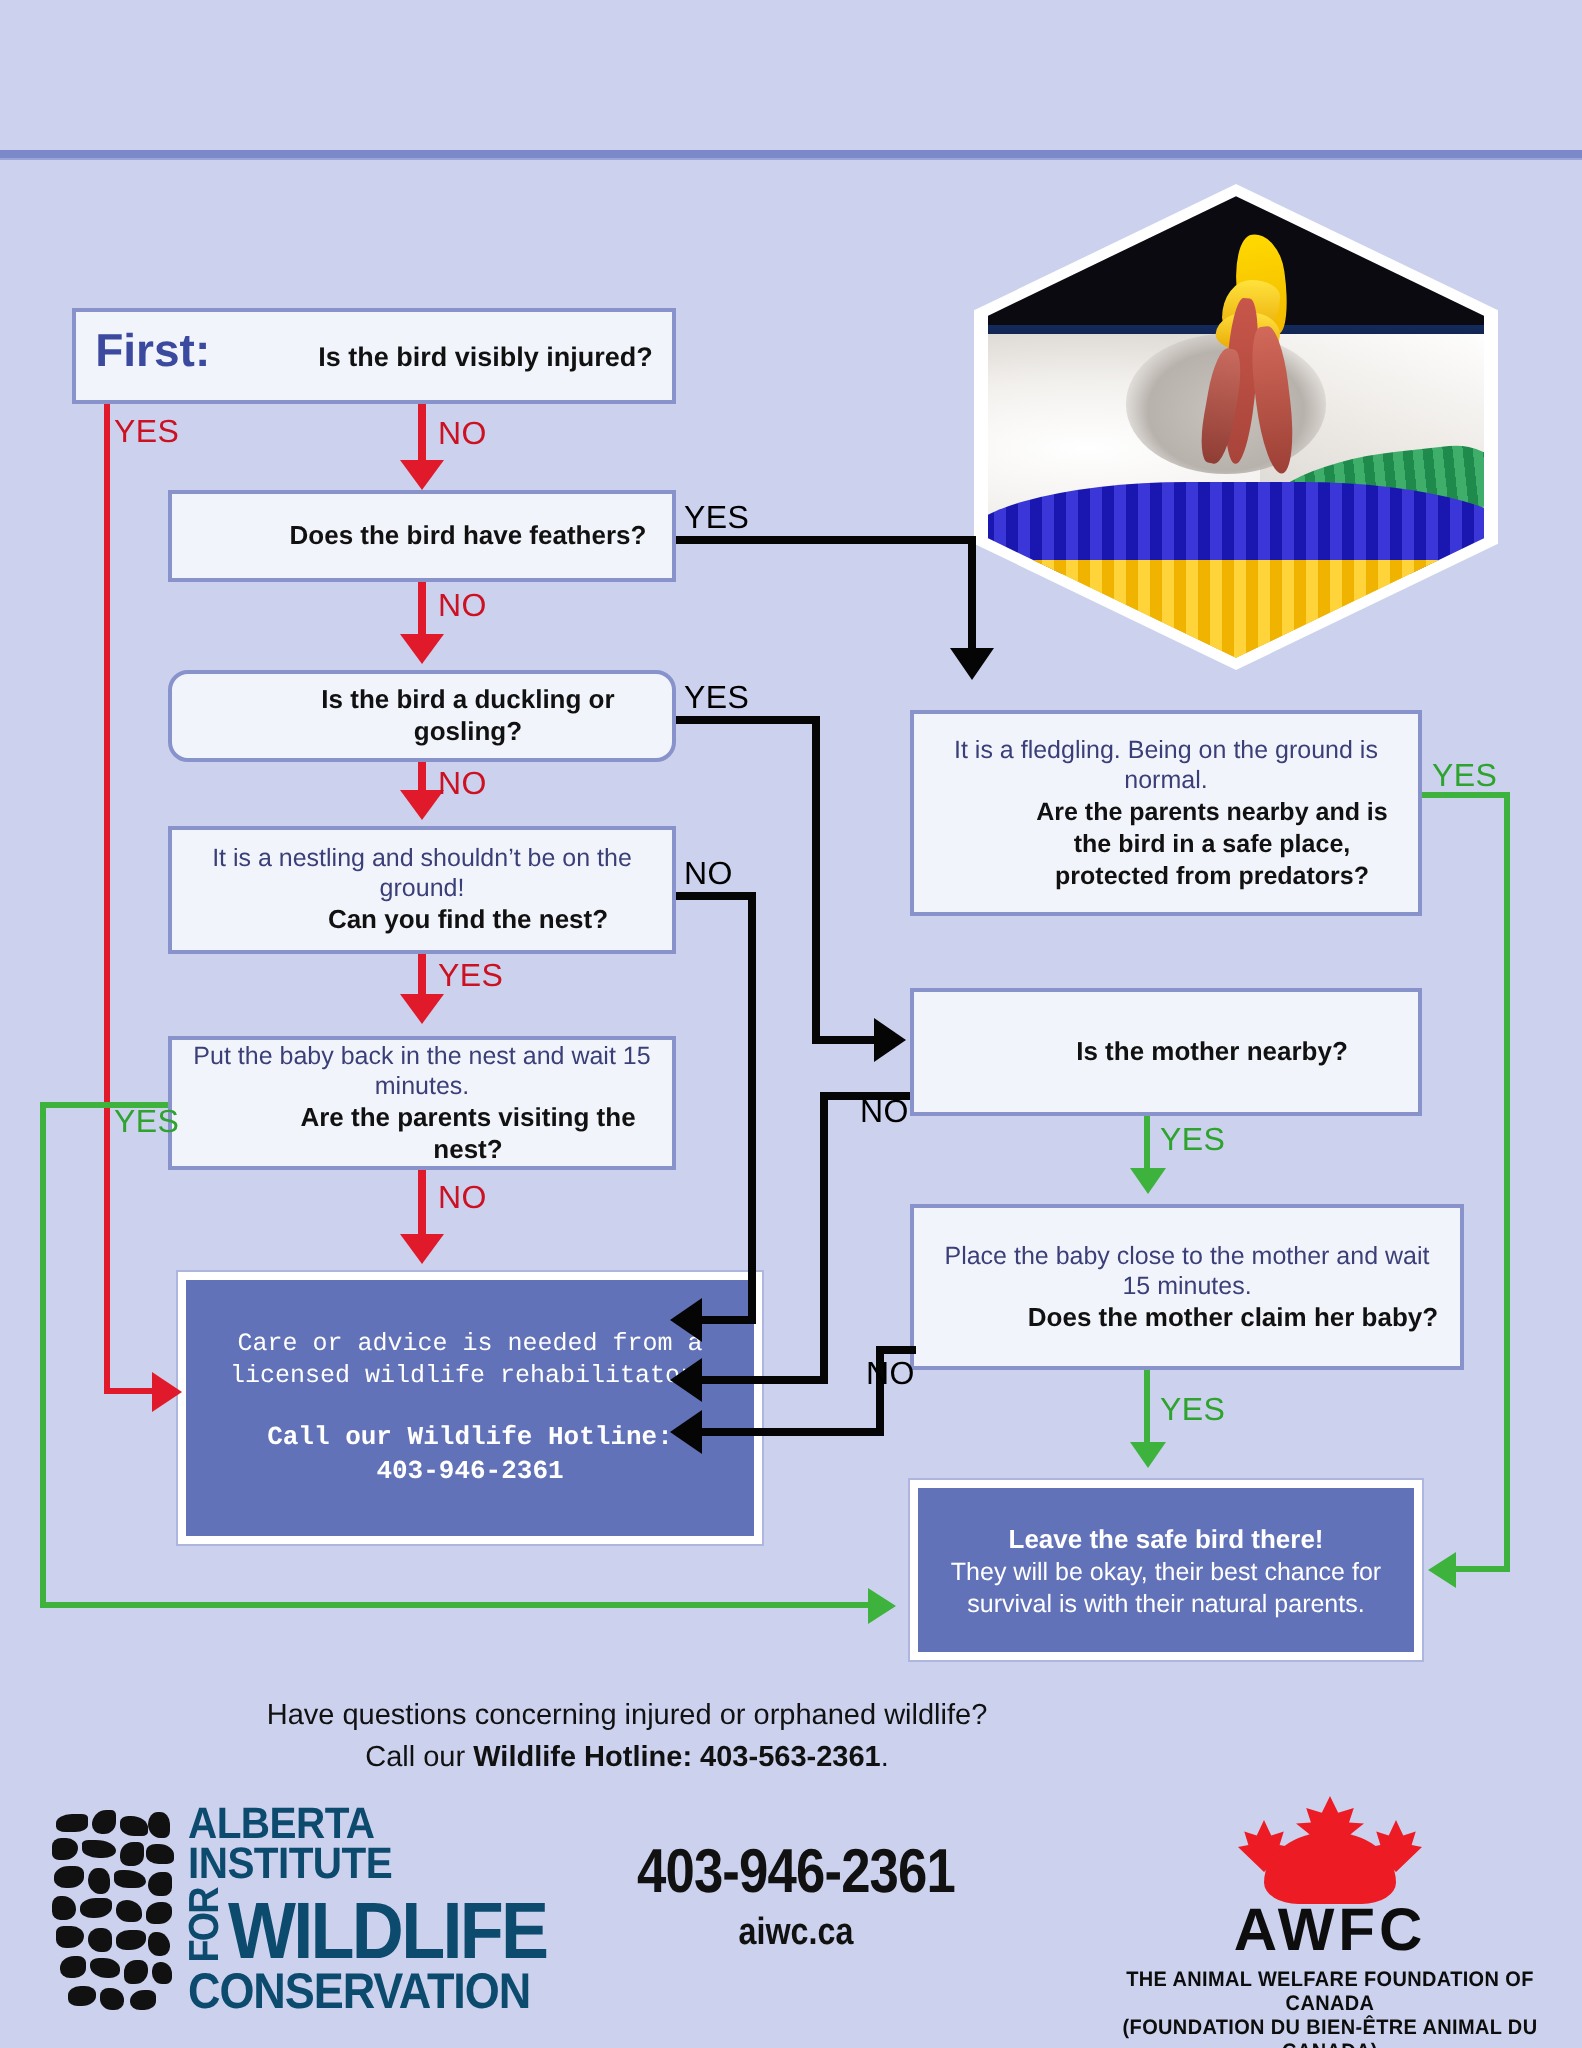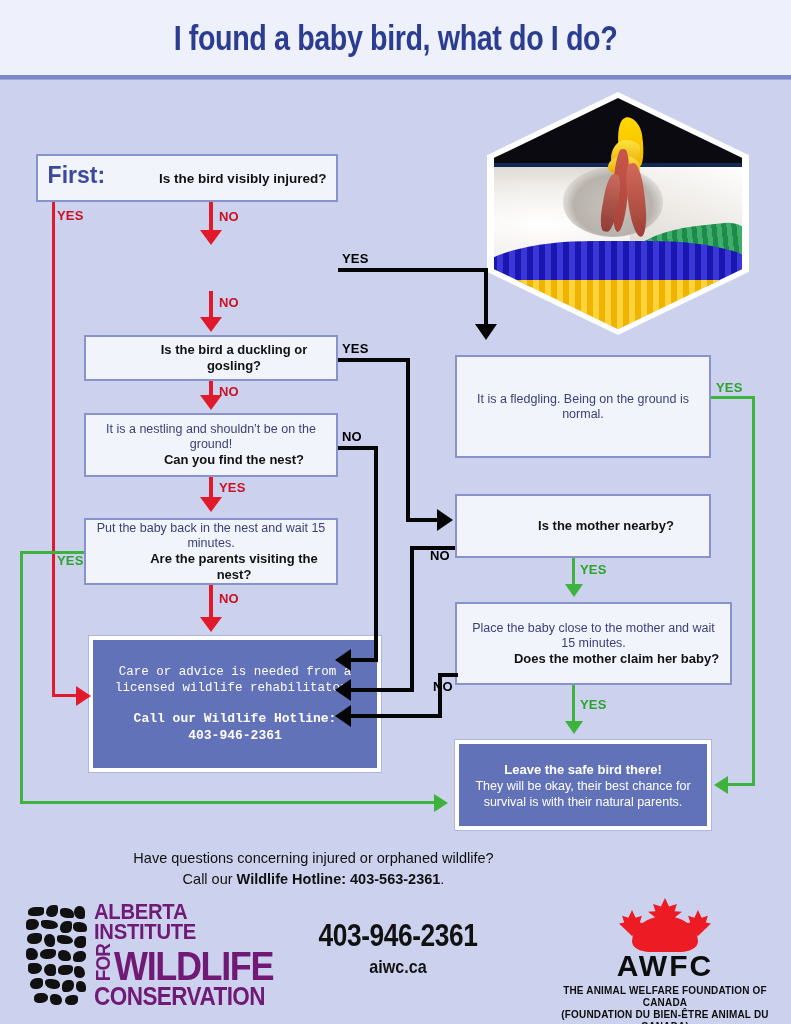--- a/index.html
+++ b/index.html
@@ -68,21 +68,21 @@
     left:36px;top:154px;width:302px;height:48px;
     flex-direction:row;justify-content:center;align-items:baseline;
   }
   #box-first .first-word{
     font-family:"Liberation Sans Narrow","Liberation Sans",sans-serif;
     font-weight:bold;font-size:23px;color:#3b4a9e;margin-right:8px;
   }
   #box-first .q{font-size:13.5px;}
 
   #box-feathers{left:84px;top:245px;width:254px;height:46px;}
-  #box-duck{left:84px;top:335px;width:254px;height:46px;}
+  #box-duck{left:84px;top:335px;width:254px;height:46px;border-radius:10px;}
   #box-nestling{left:84px;top:413px;width:254px;height:64px;}
   #box-putback{left:84px;top:518px;width:254px;height:67px;}
 
   
   .pbox{
     position:absolute;
     background:#6272b8;
     border:4px solid #ffffff;
     box-sizing:border-box;
     display:flex;flex-direction:column;align-items:center;justify-content:center;
@@ -101,22 +101,22 @@
   #box-place{left:455px;top:602px;width:277px;height:83px;}
 
   
   .line{position:absolute;}
   .red{background:#e0192b;}
   .green{background:#3db33d;}
   .black{background:#050505;}
 
   .lbl{
     position:absolute;
-    font-size:13px;
-    font-weight:bold;
+    font-size:16px;
+    font-weight:normal;
     letter-spacing:0.2px;
     white-space:nowrap;
   }
   .lbl.red{background:transparent;color:#cc1122;}
   .lbl.green{background:transparent;color:#2ea32e;}
   .lbl.black{background:transparent;color:#000000;}
 
   .arr{position:absolute;width:0;height:0;}
   .arr-down-red{border-left:11px solid transparent;border-right:11px solid transparent;border-top:15px solid #e0192b;}
   .arr-down-green{border-left:9px solid transparent;border-right:9px solid transparent;border-top:13px solid #3db33d;}
@@ -154,21 +154,21 @@
     color:#111;font-size:14.5px;line-height:21px;
   }
   #footer-text b{font-weight:bold;}
 
   #logo-aiwc{position:absolute;left:26px;top:903px;width:232px;height:104px;display:flex;align-items:center;}
   .animal-cluster{position:relative;width:62px;height:100px;flex:none;}
   .animal-cluster span{position:absolute;background:#111;display:block;}
   .aiwc-words{
     margin-left:6px;
     font-family:"Liberation Sans Narrow","Liberation Sans",sans-serif;
-    color:#701a75;font-weight:bold;line-height:0.92;
+    color:#0c4a6e;font-weight:bold;line-height:0.92;
   }
   .aiwc-l1{font-size:22px;letter-spacing:-0.3px;transform:scaleX(0.92);transform-origin:left;}
   .aiwc-l2{display:flex;align-items:flex-end;}
   .aiwc-for{font-size:21px;writing-mode:vertical-rl;transform:rotate(180deg) scaleY(0.9);letter-spacing:-1px;line-height:0.85;margin-right:2px;}
   .aiwc-wild{font-size:40px;letter-spacing:-1.5px;transform:scaleX(0.9);transform-origin:left;line-height:0.85;}
   .aiwc-l3{font-size:25px;letter-spacing:-0.6px;transform:scaleX(0.9);transform-origin:left;margin-top:2px;}
 
   #phone-block{position:absolute;left:278px;top:918px;width:240px;text-align:center;}
   .phone-big{
     font-family:"Liberation Sans Narrow","Liberation Sans",sans-serif;
@@ -189,23 +189,20 @@
     font-weight:bold;font-size:30px;color:#0d0d0d;letter-spacing:2px;line-height:1;margin-top:1px;
   }
   .awfc-sub1{font-family:"Liberation Sans Narrow","Liberation Sans",sans-serif;font-weight:bold;font-size:10.5px;color:#0d0d0d;letter-spacing:0.2px;margin-top:3px;transform:scaleX(0.95);}
   .awfc-sub2{font-family:"Liberation Sans Narrow","Liberation Sans",sans-serif;font-weight:bold;font-size:10.5px;color:#0d0d0d;letter-spacing:0.2px;transform:scaleX(0.95);}
 </style>
 </head>
 <body>
 
 <div class="page">
 
-  <div class="header">
-    <div class="title">I found a baby bird, what do I do?</div>
-  </div>
   <div class="header-rule"></div>
 
   <div id="photo">
     <div class="hexwrap">
       <div class="hexinner">
 
         <div class="ph-layer" style="left:-4%;top:30%;width:108%;height:45%;background:
              radial-gradient(ellipse at 22% 55%, #ffffff 0%, #f3f1ee 40%, #ddd9d4 75%),
              linear-gradient(100deg,#f7f6f4 0%,#eceae6 50%,#e2ded9 100%);"></div>
         <div class="ph-layer" style="left:55%;top:30%;width:50%;height:44%;background:
@@ -229,20 +226,23 @@
         <div class="ph-layer" style="left:-6%;top:79%;width:115%;height:24%;background:repeating-linear-gradient(90deg,#f0b400 0 6px,#ffd43a 6px 12px),linear-gradient(180deg,#ffcc1a,#e0a000);"></div>
       </div>
     </div>
   </div>
 
   <div class="box" id="box-first">
     <span class="first-word">First:</span>
     <span class="q">Is the bird visibly injured?</span>
   </div>
 
+  <div class="box" id="box-feathers">
+    <span class="q">Does the bird have feathers?</span>
+  </div>
 
   <div class="box" id="box-duck">
     <span class="q">Is the bird a duckling or gosling?</span>
   </div>
 
   <div class="box" id="box-nestling">
     <span class="lead">It is a nestling and shouldn’t be on the ground!</span>
     <span class="q">Can you find the nest?</span>
   </div>
 
@@ -253,20 +253,21 @@
 
   <div class="pbox" id="box-care">
     <span class="ptext">Care or advice is needed from a licensed wildlife rehabilitator.</span>
     <div class="gap" style="height:14px"></div>
     <span class="pbold">Call our Wildlife Hotline:</span>
     <span class="pbold">403-946-2361</span>
   </div>
 
   <div class="box" id="box-fledgling">
     <span class="lead">It is a fledgling. Being on the ground is normal.</span>
+    <span class="q small">Are the parents nearby and is the bird in a safe place, protected from predators?</span>
   </div>
 
   <div class="box" id="box-mother">
     <span class="q">Is the mother nearby?</span>
   </div>
 
   <div class="box" id="box-place">
     <span class="lead">Place the baby close to the mother and wait 15 minutes.</span>
     <span class="q">Does the mother claim her baby?</span>
   </div>

